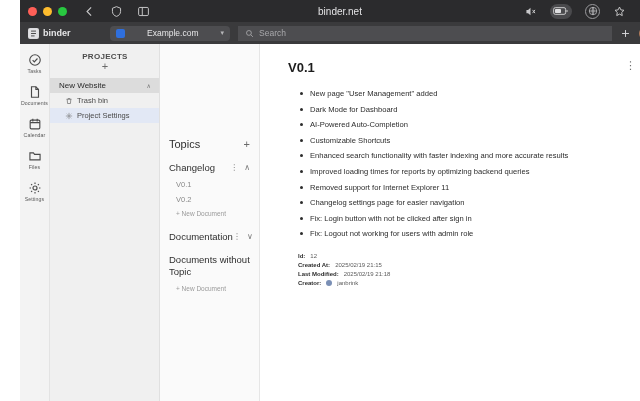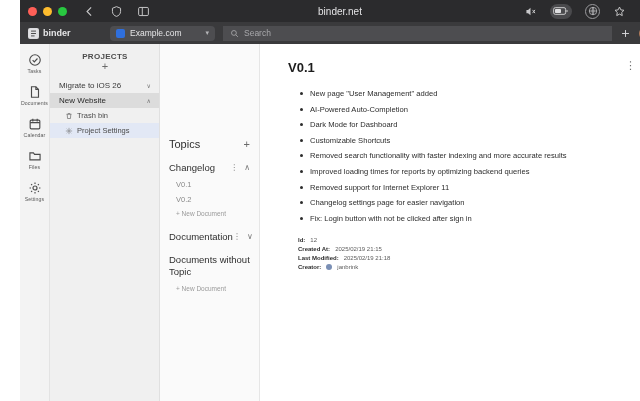--- a/index.html
+++ b/index.html
@@ -61,21 +61,21 @@
     padding: 7px 8px; gap: 8px;
     flex: 0 0 22px;
   }
   .brand { display: flex; align-items: center; gap: 4px; width: 74px; }
   .brand-mark {
     width: 11px; height: 11px; border-radius: 2px;
     background: #d9d9dc; display:block;
   }
   .brand-text { font-size: 9px; color: #e5e5e7; font-weight: 600; }
   .site-chip {
-    display: flex; align-items: center; gap: 5px;
+    display: flex; align-items: center; gap: 22px;
     background: #4d4d50; border-radius: 4px;
     height: 15px; padding: 0 6px; min-width: 105px;
   }
   .favicon { width: 9px; height: 9px; border-radius: 2px; background: #2f6fdd; }
   .site-text { font-size: 8.5px; color: #e5e5e7; }
   .chev { margin-left: auto; font-size: 7px; color: #b5b5b8; }
   .urlbar {
     flex: 1; height: 15px; background: #4d4d50;
     border-radius: 0; display: flex; align-items: center;
     gap: 5px; padding: 0 7px;
@@ -343,24 +343,20 @@
         <span class="rail-lbl">Settings</span>
       </div>
       <div class="rail-spacer"></div>
     </div>
 
     <div class="projects">
       <div class="proj-head">
         <span class="proj-head-title">PROJECTS</span>
         <span class="plus">+</span>
       </div>
-      <div class="proj-row">
-        <span>Migrate to iOS 26</span>
-        <span class="chevd">∨</span>
-      </div>
       <div class="proj-row selected">
         <span>New Website</span>
         <span class="chevd">∧</span>
       </div>
       <div class="sub-row">
         <span class="sub-ico">
           <svg viewBox="0 0 16 16" width="8" height="8" fill="none" stroke="currentColor" stroke-width="1.4">
               <path d="M3 4.5h10M6.3 4.5V3h3.4v1.5M4.4 4.5l.7 8.5h5.8l.7-8.5"></path>
             </svg>
         </span>
@@ -409,28 +405,29 @@
     </div>
 
     <div class="content">
       <div class="content-head">
         <span class="doc-title">V0.1</span>
         <span class="kebab">⋮</span>
       </div>
 
       <ul class="bullets">
         <li>New page "User Management" added</li>
+        <li>Dark Mode for Dashboard</li>
         <li>AI-Powered Auto-Completion</li>
-        <li>Dark Mode for Dashboard</li>
         <li>Customizable Shortcuts</li>
-        <li>Removed search functionality with faster indexing and more accurate results</li>
+        <li>Enhanced search functionality with faster indexing and more accurate results</li>
         <li>Improved loading times for reports by optimizing backend queries</li>
         <li>Removed support for Internet Explorer 11</li>
         <li>Changelog settings page for easier navigation</li>
         <li>Fix: Login button with not be clicked after sign in</li>
+        <li>Fix: Logout not working for users with admin role</li>
       </ul>
 
       <div class="meta">
         <div class="meta-row">
           <span class="meta-key">Id:</span>
           <span class="meta-val">12</span>
         </div>
         <div class="meta-row">
           <span class="meta-key">Created At:</span>
           <span class="meta-val">2025/02/19 21:15</span>

